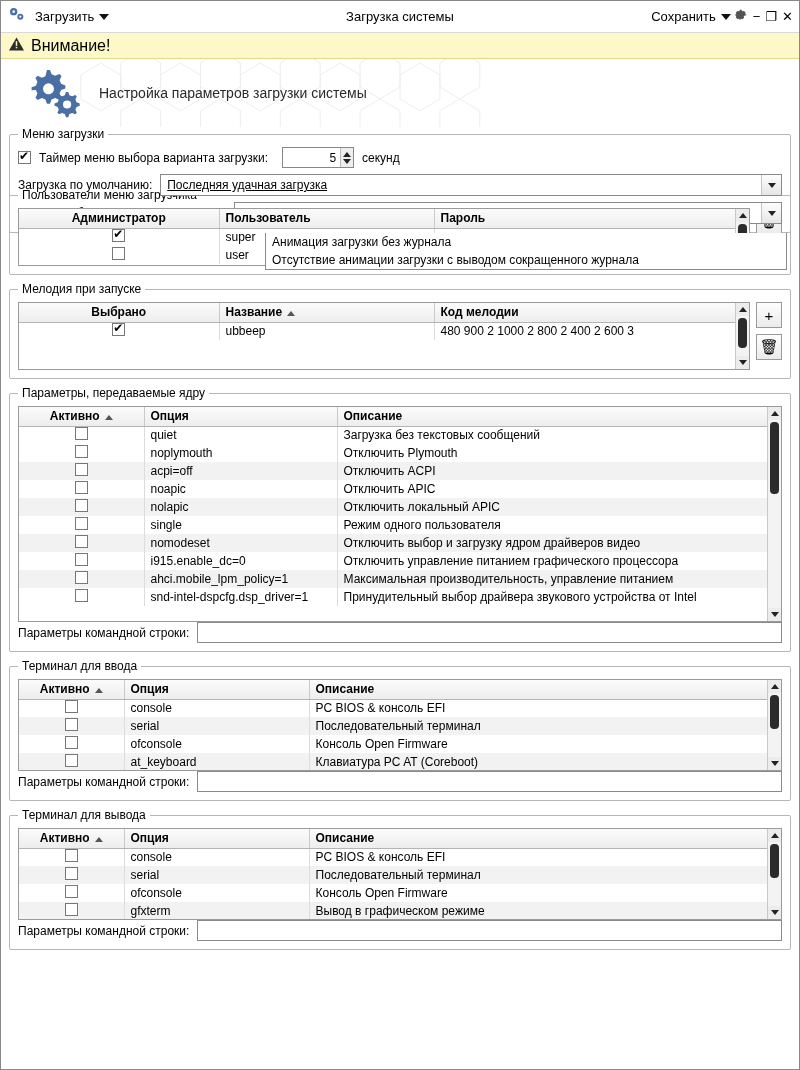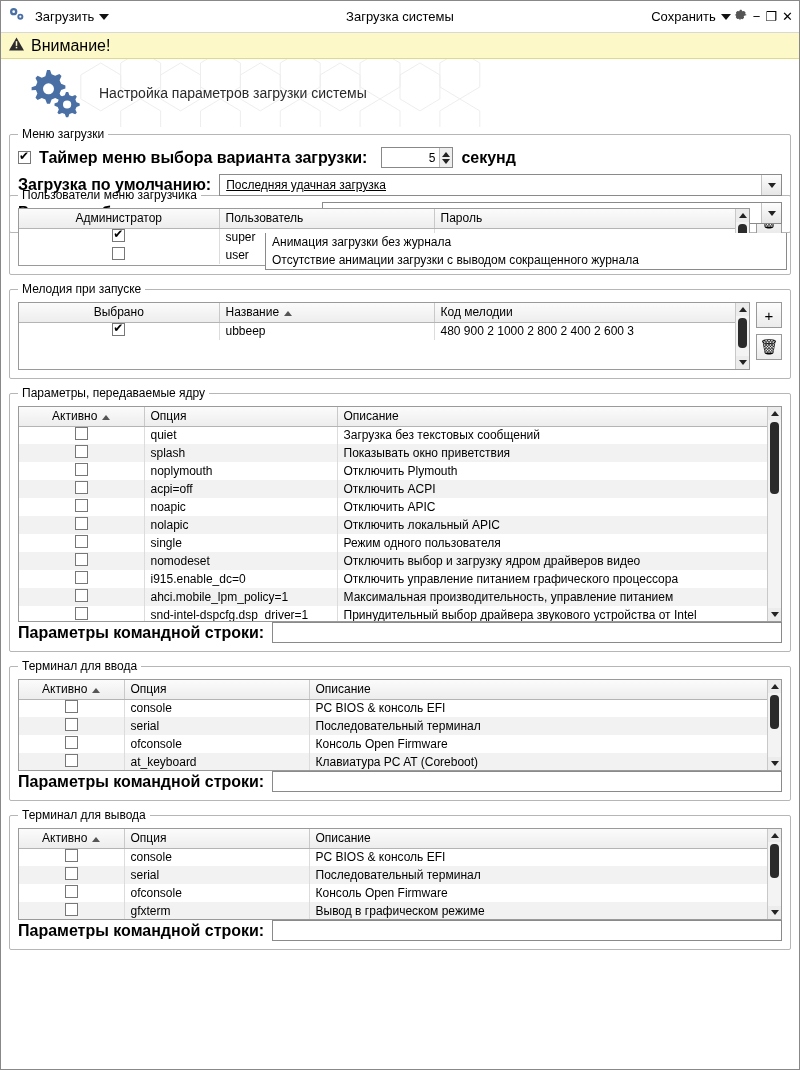--- a/index.html
+++ b/index.html
@@ -63,21 +63,21 @@
   }
   
   .content { padding: 0 8px 6px 8px; flex: 1; overflow: hidden; }
   fieldset {
     border: 1px solid #b6b6b6; border-radius: 2px;
     margin: 0 0 7px 0; padding: 6px 8px 8px 8px;
   }
   legend { padding: 0 4px; font-size: 12px; }
   .row { display: flex; align-items: center; gap: 8px; margin-bottom: 6px; }
   .row:last-child { margin-bottom: 0; }
-  .lbl { font-size: 16px; white-space: nowrap; font-weight: bold; }
+  .lbl { font-size: 12px; white-space: nowrap; }
   .cb {
     width: 13px; height: 13px; border: 1px solid #777; background: #fff;
     display: inline-block; position: relative; flex: none;
   }
   .cb.checked::after {
     content: "✔"; position: absolute; left: 0px; top: -3px;
     font-size: 12px; line-height: 14px; color: #000;
   }
   .spin {
     display: flex; align-items: stretch; border: 1px solid #888; background: #fff;
@@ -113,21 +113,21 @@
   .dropdown div { padding: 2px 6px; }
   
   .tablebox { display: flex; gap: 6px; align-items: flex-start; }
   .tbl-wrap {
     flex: 1; border: 1px solid #9a9a9a; background: #fff; position: relative; overflow: hidden;
   }
   table { border-collapse: collapse; width: 100%; font-size: 12px; table-layout: fixed; }
   thead th {
     background: linear-gradient(#fbfbfb,#ededed);
     border-right: 1px solid #c9c9c9; border-bottom: 1px solid #b4b4b4;
-    font-weight: normal; height: 19px; padding: 0 6px; text-align: left;
+    font-weight: bold; height: 19px; padding: 0 6px; text-align: left;
     white-space: nowrap; overflow: hidden;
   }
   thead th.ctr { text-align: center; }
   tbody td {
     border-right: 1px solid #dcdcdc; height: 18px; padding: 0 6px;
     white-space: nowrap; overflow: hidden;
   }
   tbody tr.alt td { background: #f2f2f2; }
   tbody td.ctr { text-align: center; }
   .sort-asc { display: inline-block; width: 0; height: 0; border-left: 4px solid transparent; border-right: 4px solid transparent; border-bottom: 5px solid #555; margin-left: 5px; vertical-align: middle; }
@@ -386,25 +386,20 @@
             <th>Опция</th>
             <th>Описание</th>
           </tr>
             </thead>
           <tbody>
             <tr>
                 <td class="ctr"><span class="cb"></span></td>
                 <td>quiet</td>
                 <td>Загрузка без текстовых сообщений</td>
               </tr>
-            <tr class="alt">
-                <td class="ctr"><span class="cb"></span></td>
-                <td>splash</td>
-                <td>Показывать окно приветствия</td>
-              </tr>
             <tr>
                 <td class="ctr"><span class="cb"></span></td>
                 <td>noplymouth</td>
                 <td>Отключить Plymouth</td>
               </tr>
             <tr class="alt">
                 <td class="ctr"><span class="cb"></span></td>
                 <td>acpi=off</td>
                 <td>Отключить ACPI</td>
               </tr>

